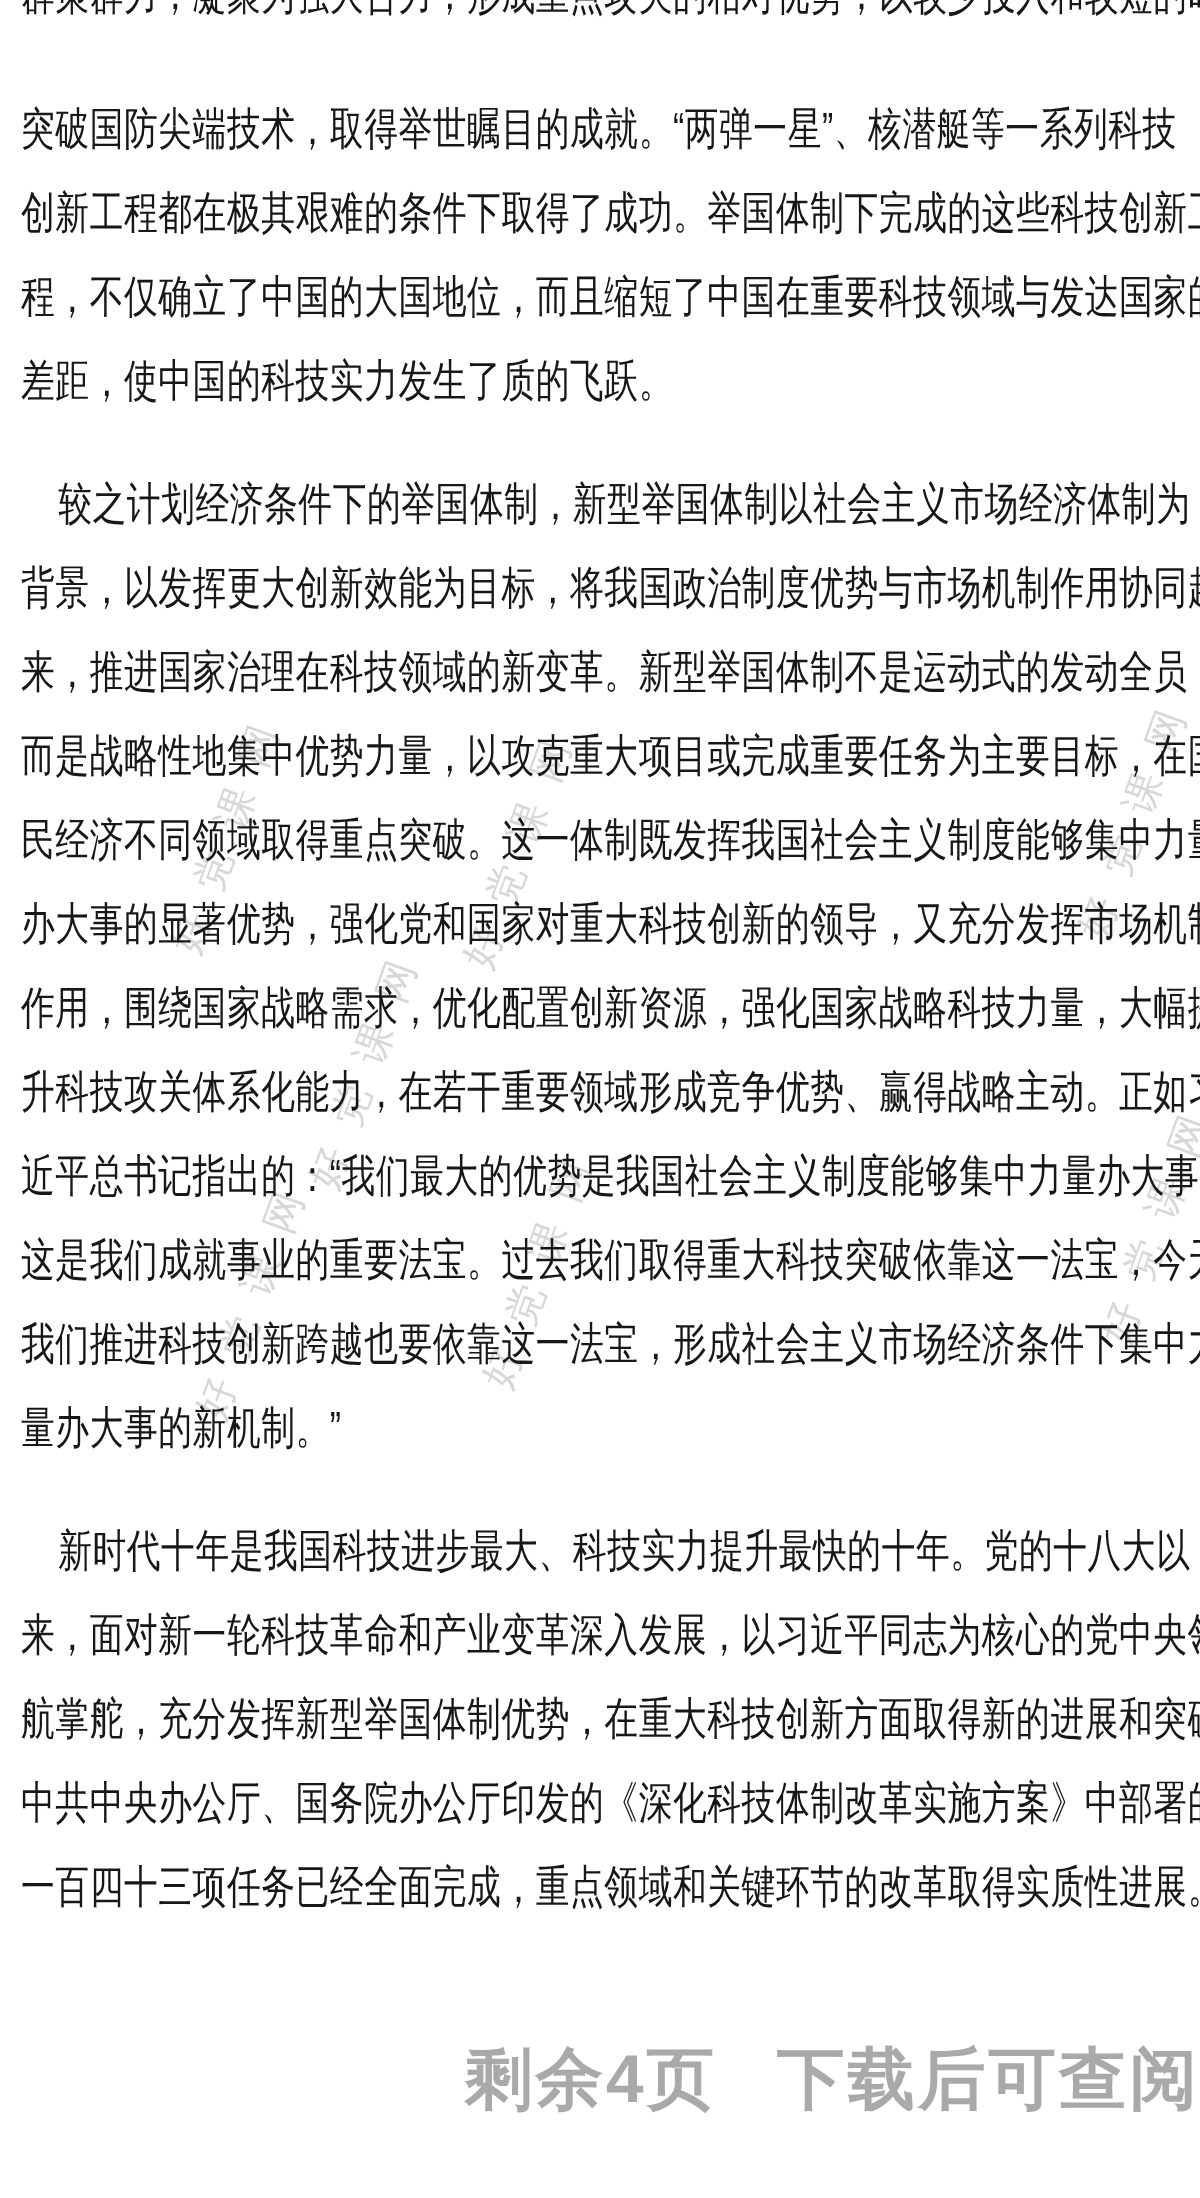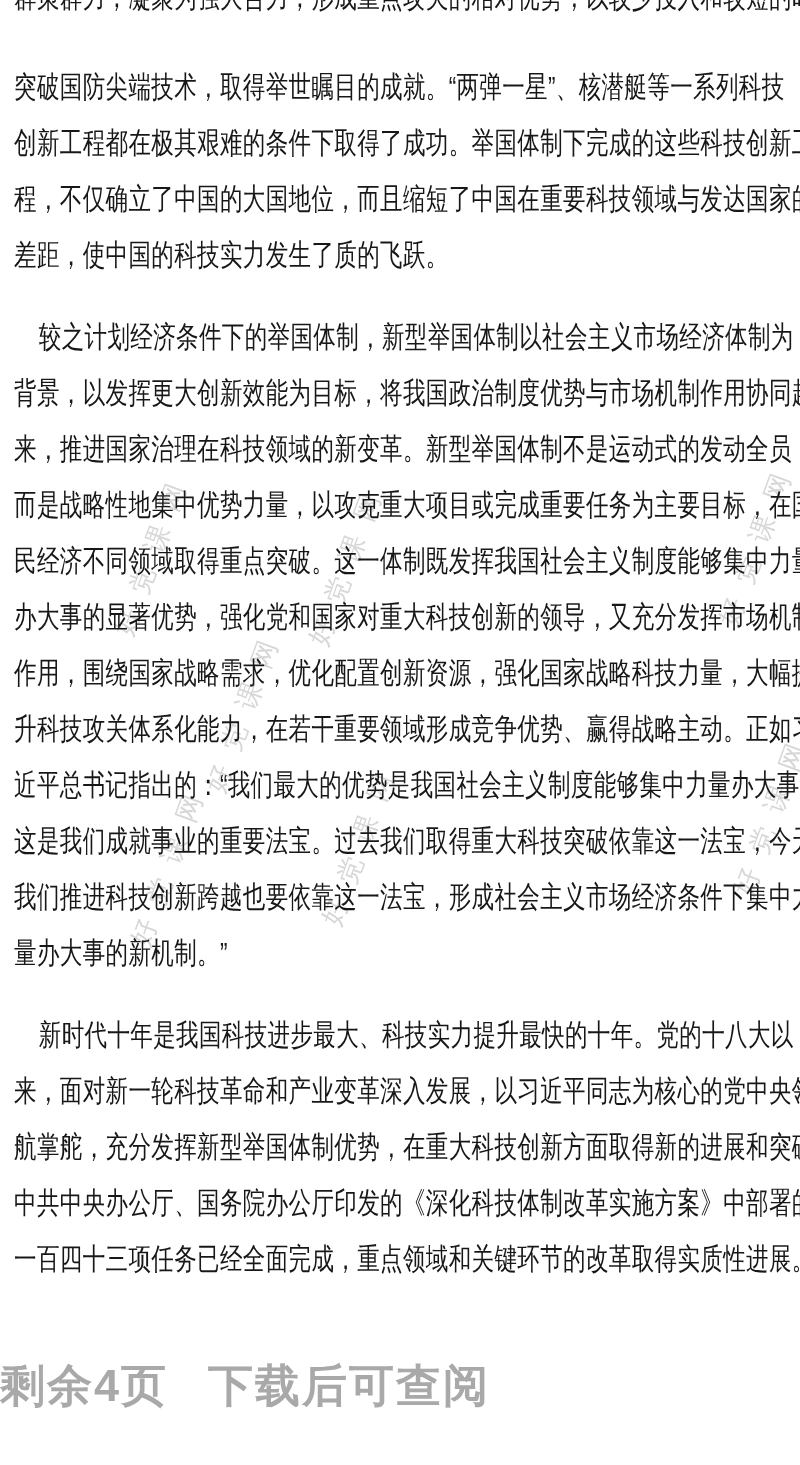--- a/index.html
+++ b/index.html
@@ -46,21 +46,21 @@
   .wm1{left:70px;top:541px;}
   .wm2{left:265px;top:551px;}
   .wm3{left:162px;top:698px;}
   .wm4{left:87px;top:852px;}
   .wm5{left:278px;top:831px;}
   .wm6{left:675px;top:531px;}
   .wm7{left:690px;top:801px;}
 
   .promo{
     position:absolute;left:0;top:1358px;width:800px;
-    text-align:left;
+    text-align:right;
     font-size:45px;line-height:56px;
     font-weight:bold;
     color:#a9a9a9;
     letter-spacing:2px;
     white-space:nowrap;
   }
   .promo .hint{margin-left:40px;}
 </style>
 </head>
 <body>

